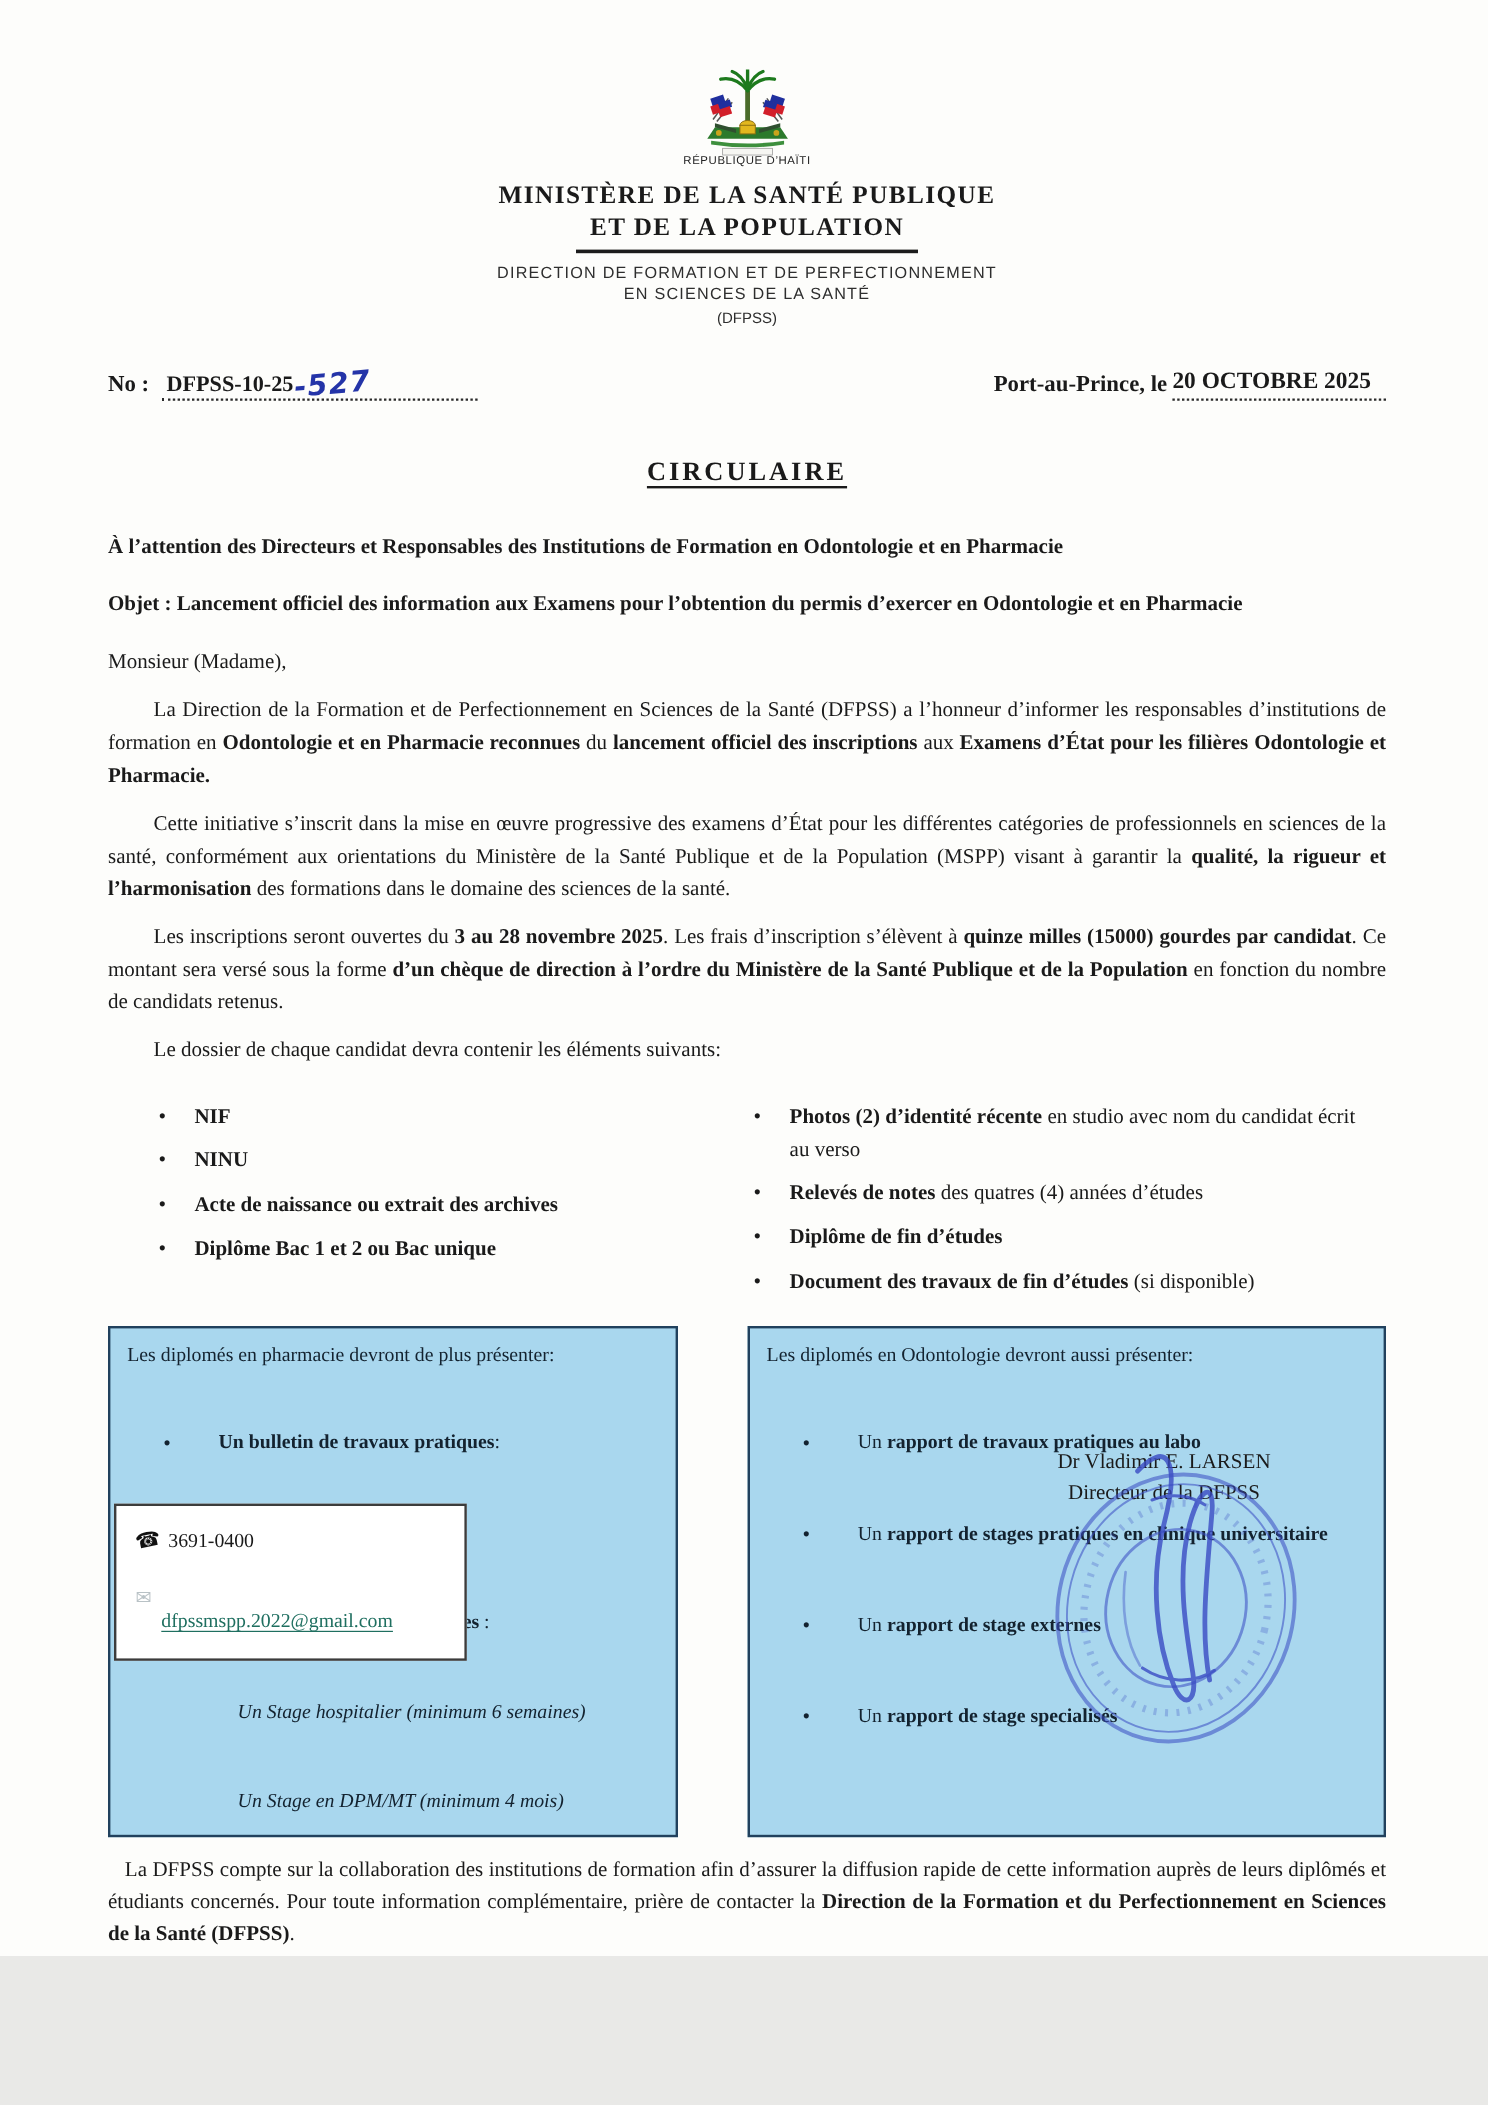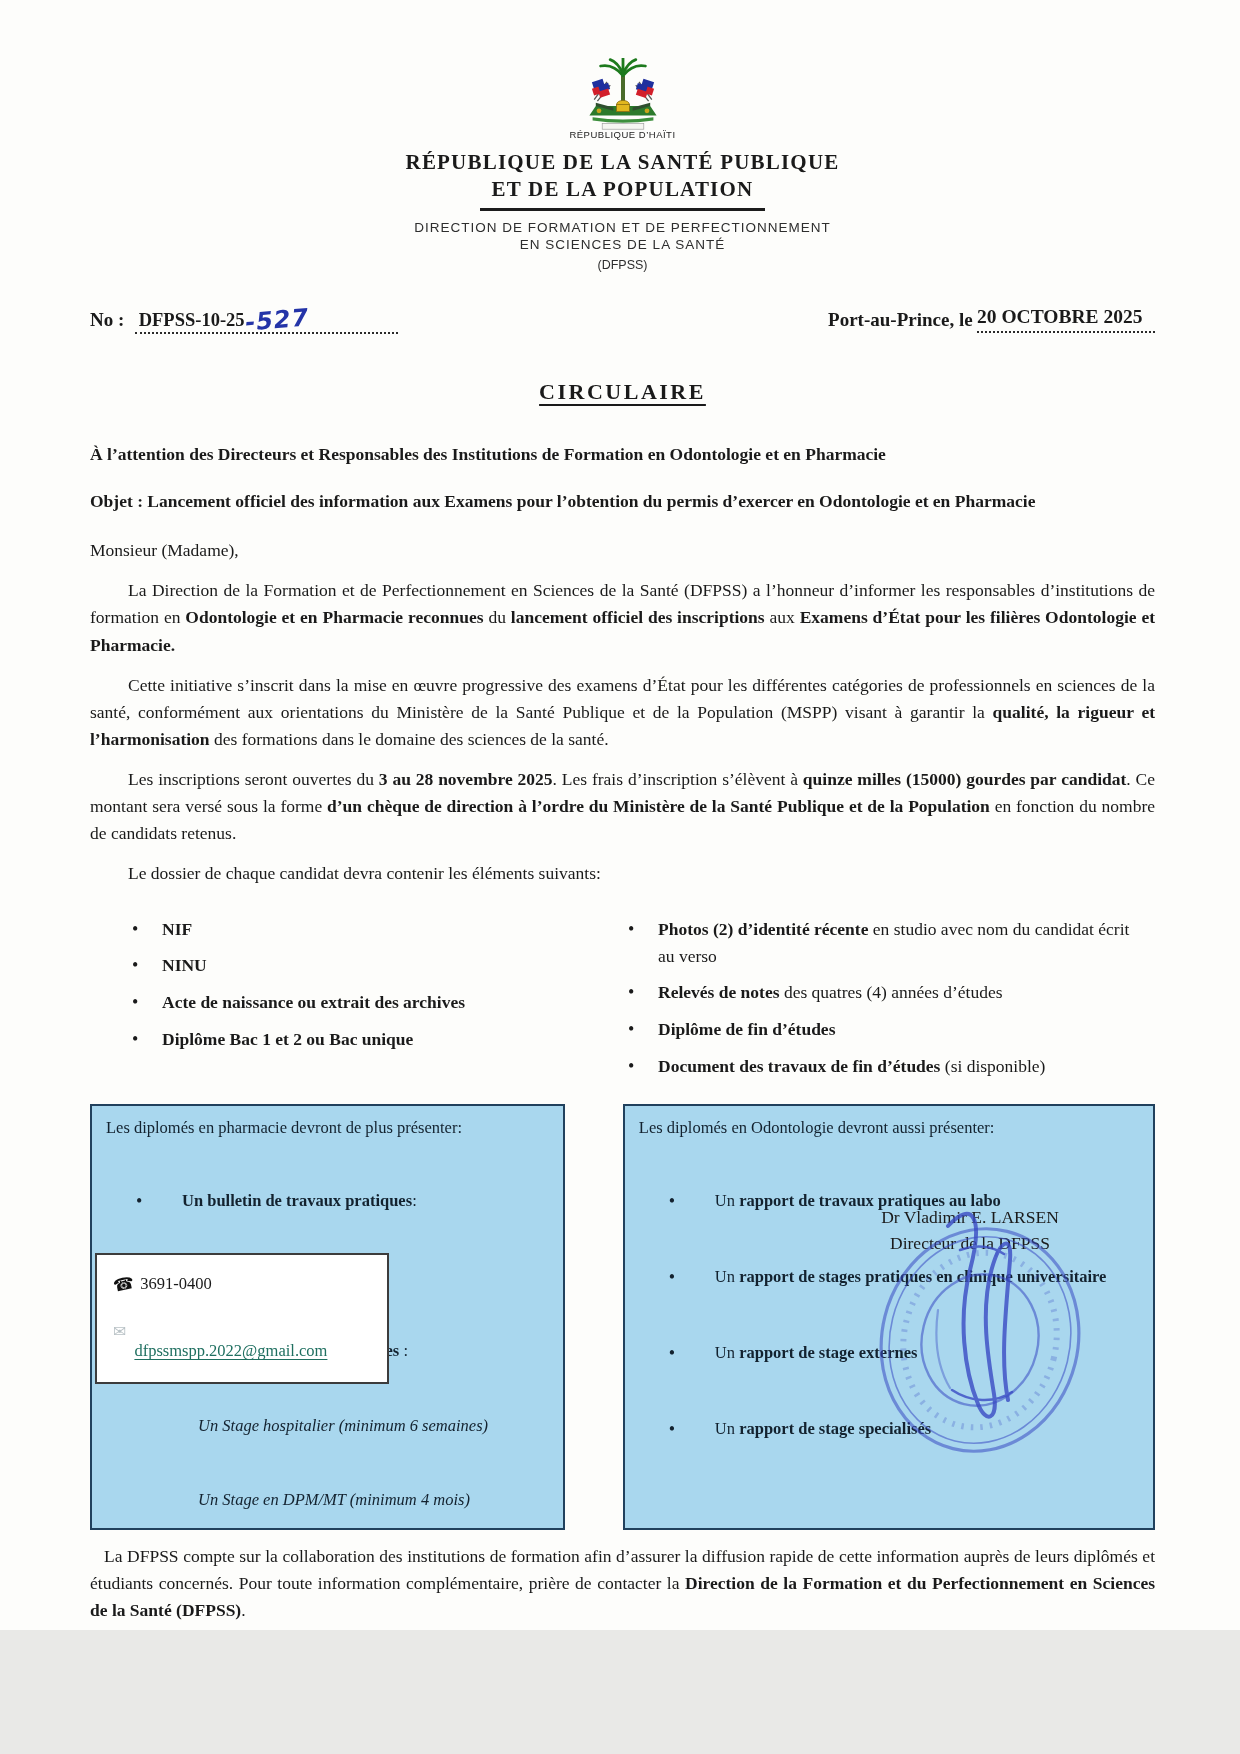--- a/index.html
+++ b/index.html
@@ -136,21 +136,21 @@
         <circle cx="30" cy="66" r="3" fill="#caa41c"></circle>
         <circle cx="90" cy="66" r="3" fill="#caa41c"></circle>
 
         <ellipse cx="60" cy="58" rx="8" ry="5" fill="#e2b71f" stroke="#8a6d10" stroke-width="1"></ellipse>
         <rect x="52" y="58" width="16" height="9" fill="#e2b71f" stroke="#8a6d10" stroke-width="1"></rect>
 
         <rect x="34" y="82" width="52" height="7" fill="#f6f6f2" stroke="#999" stroke-width="0.8"></rect>
       </svg>
       <div class="republic">RÉPUBLIQUE D’HAÏTI</div>
       <div class="ministry">
-        <div>RÉPUBLIQUE DE LA SANTÉ PUBLIQUE</div>
+        <div>MINISTÈRE DE LA SANTÉ PUBLIQUE</div>
         <div>ET DE LA POPULATION</div>
       </div>
       <div class="hrule"></div>
       <div class="direction">
         <div>DIRECTION DE FORMATION ET DE PERFECTIONNEMENT</div>
         <div>EN SCIENCES DE LA SANTÉ</div>
       </div>
       <div class="dfpss">(DFPSS)</div>
     </div>
 

